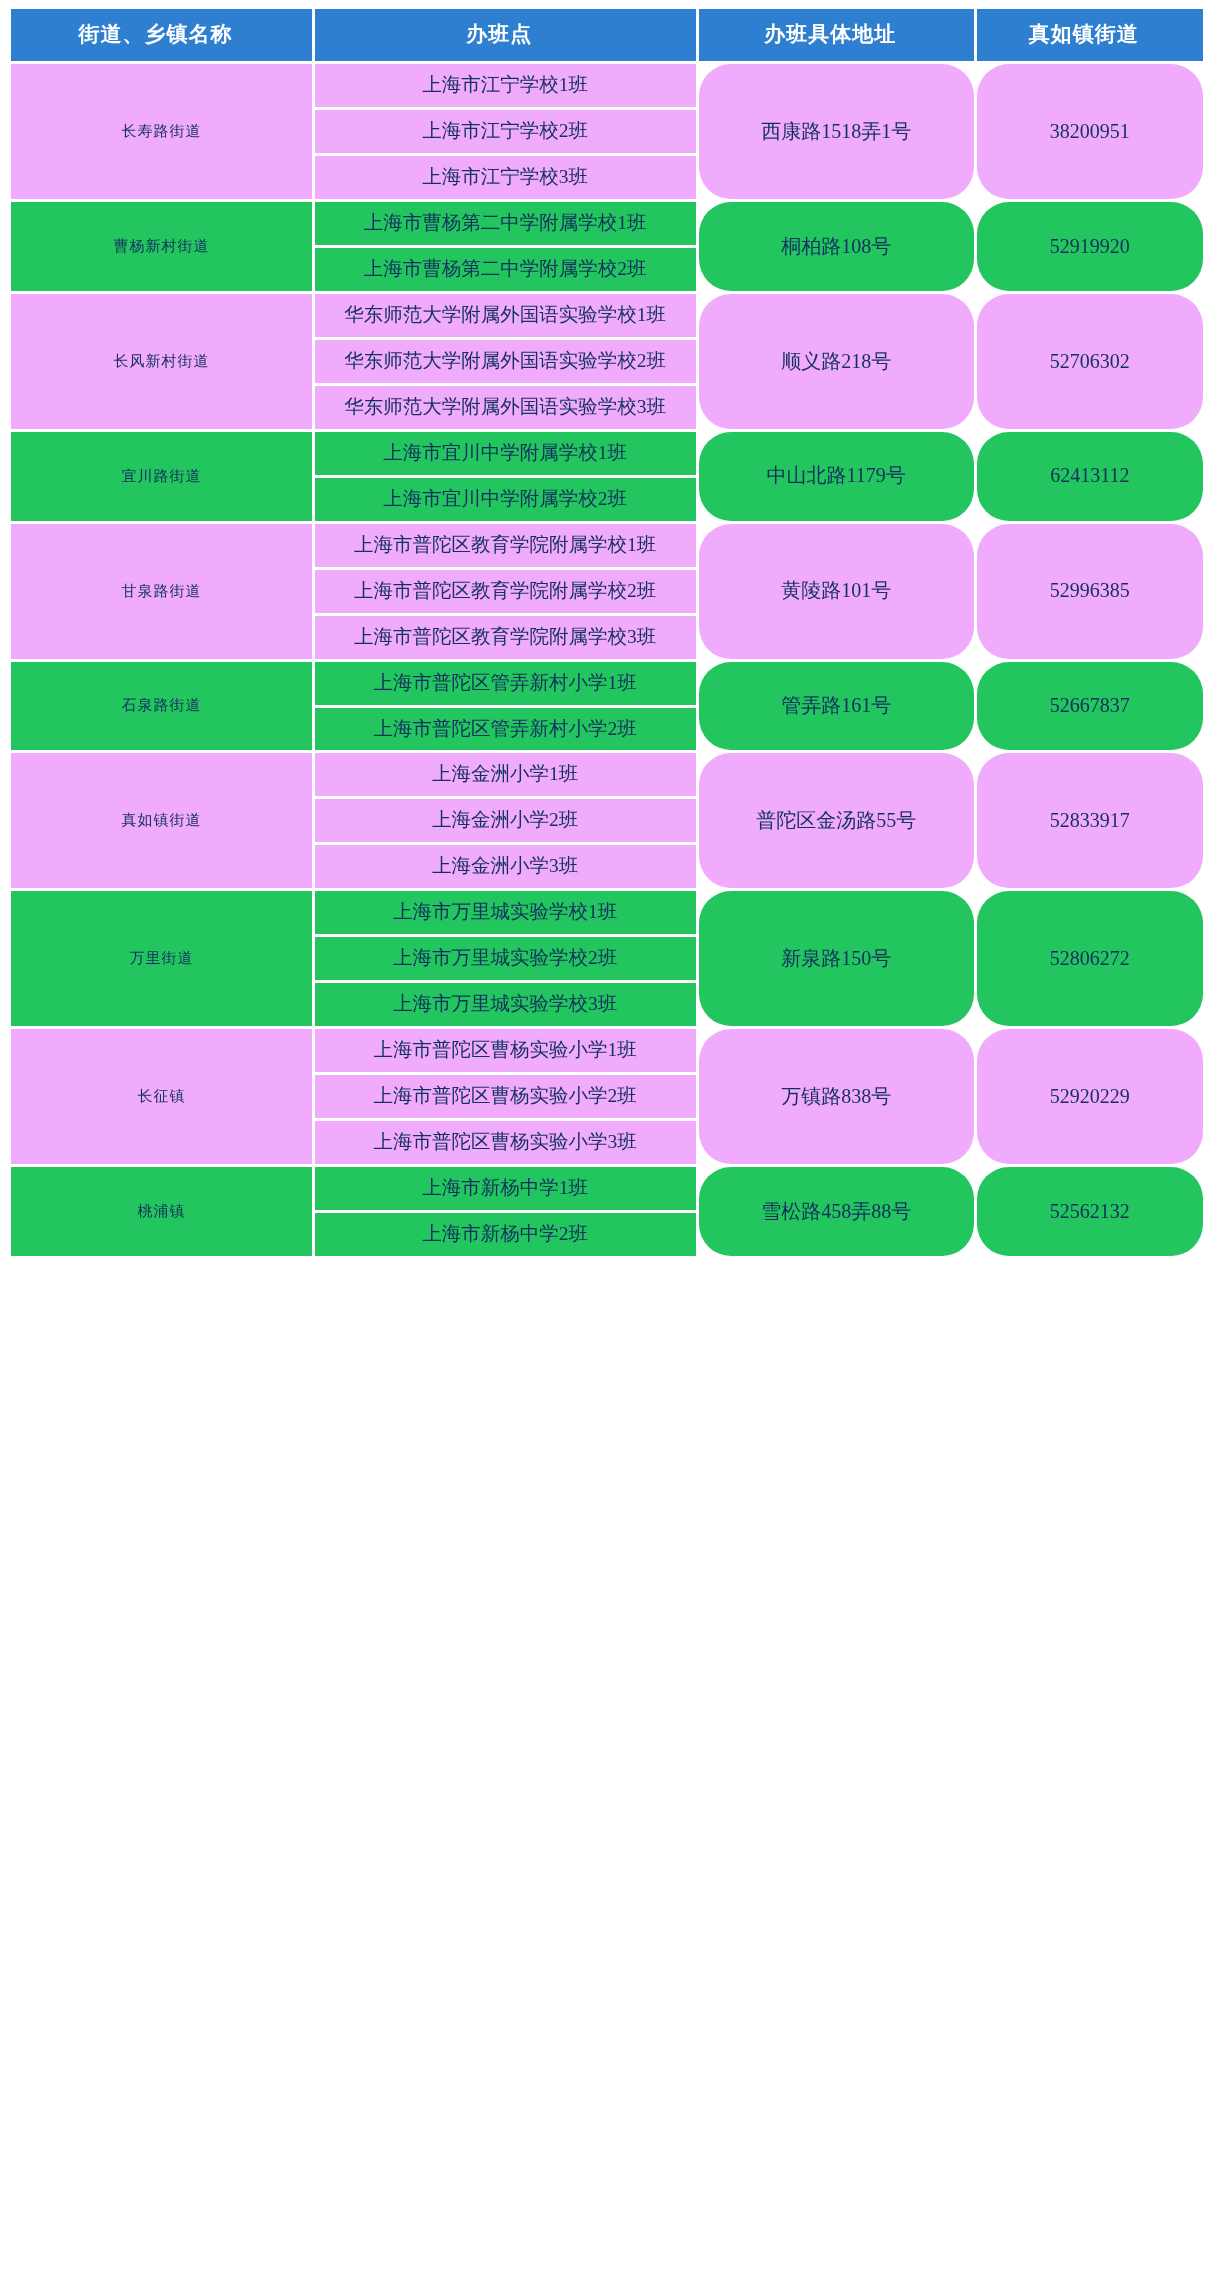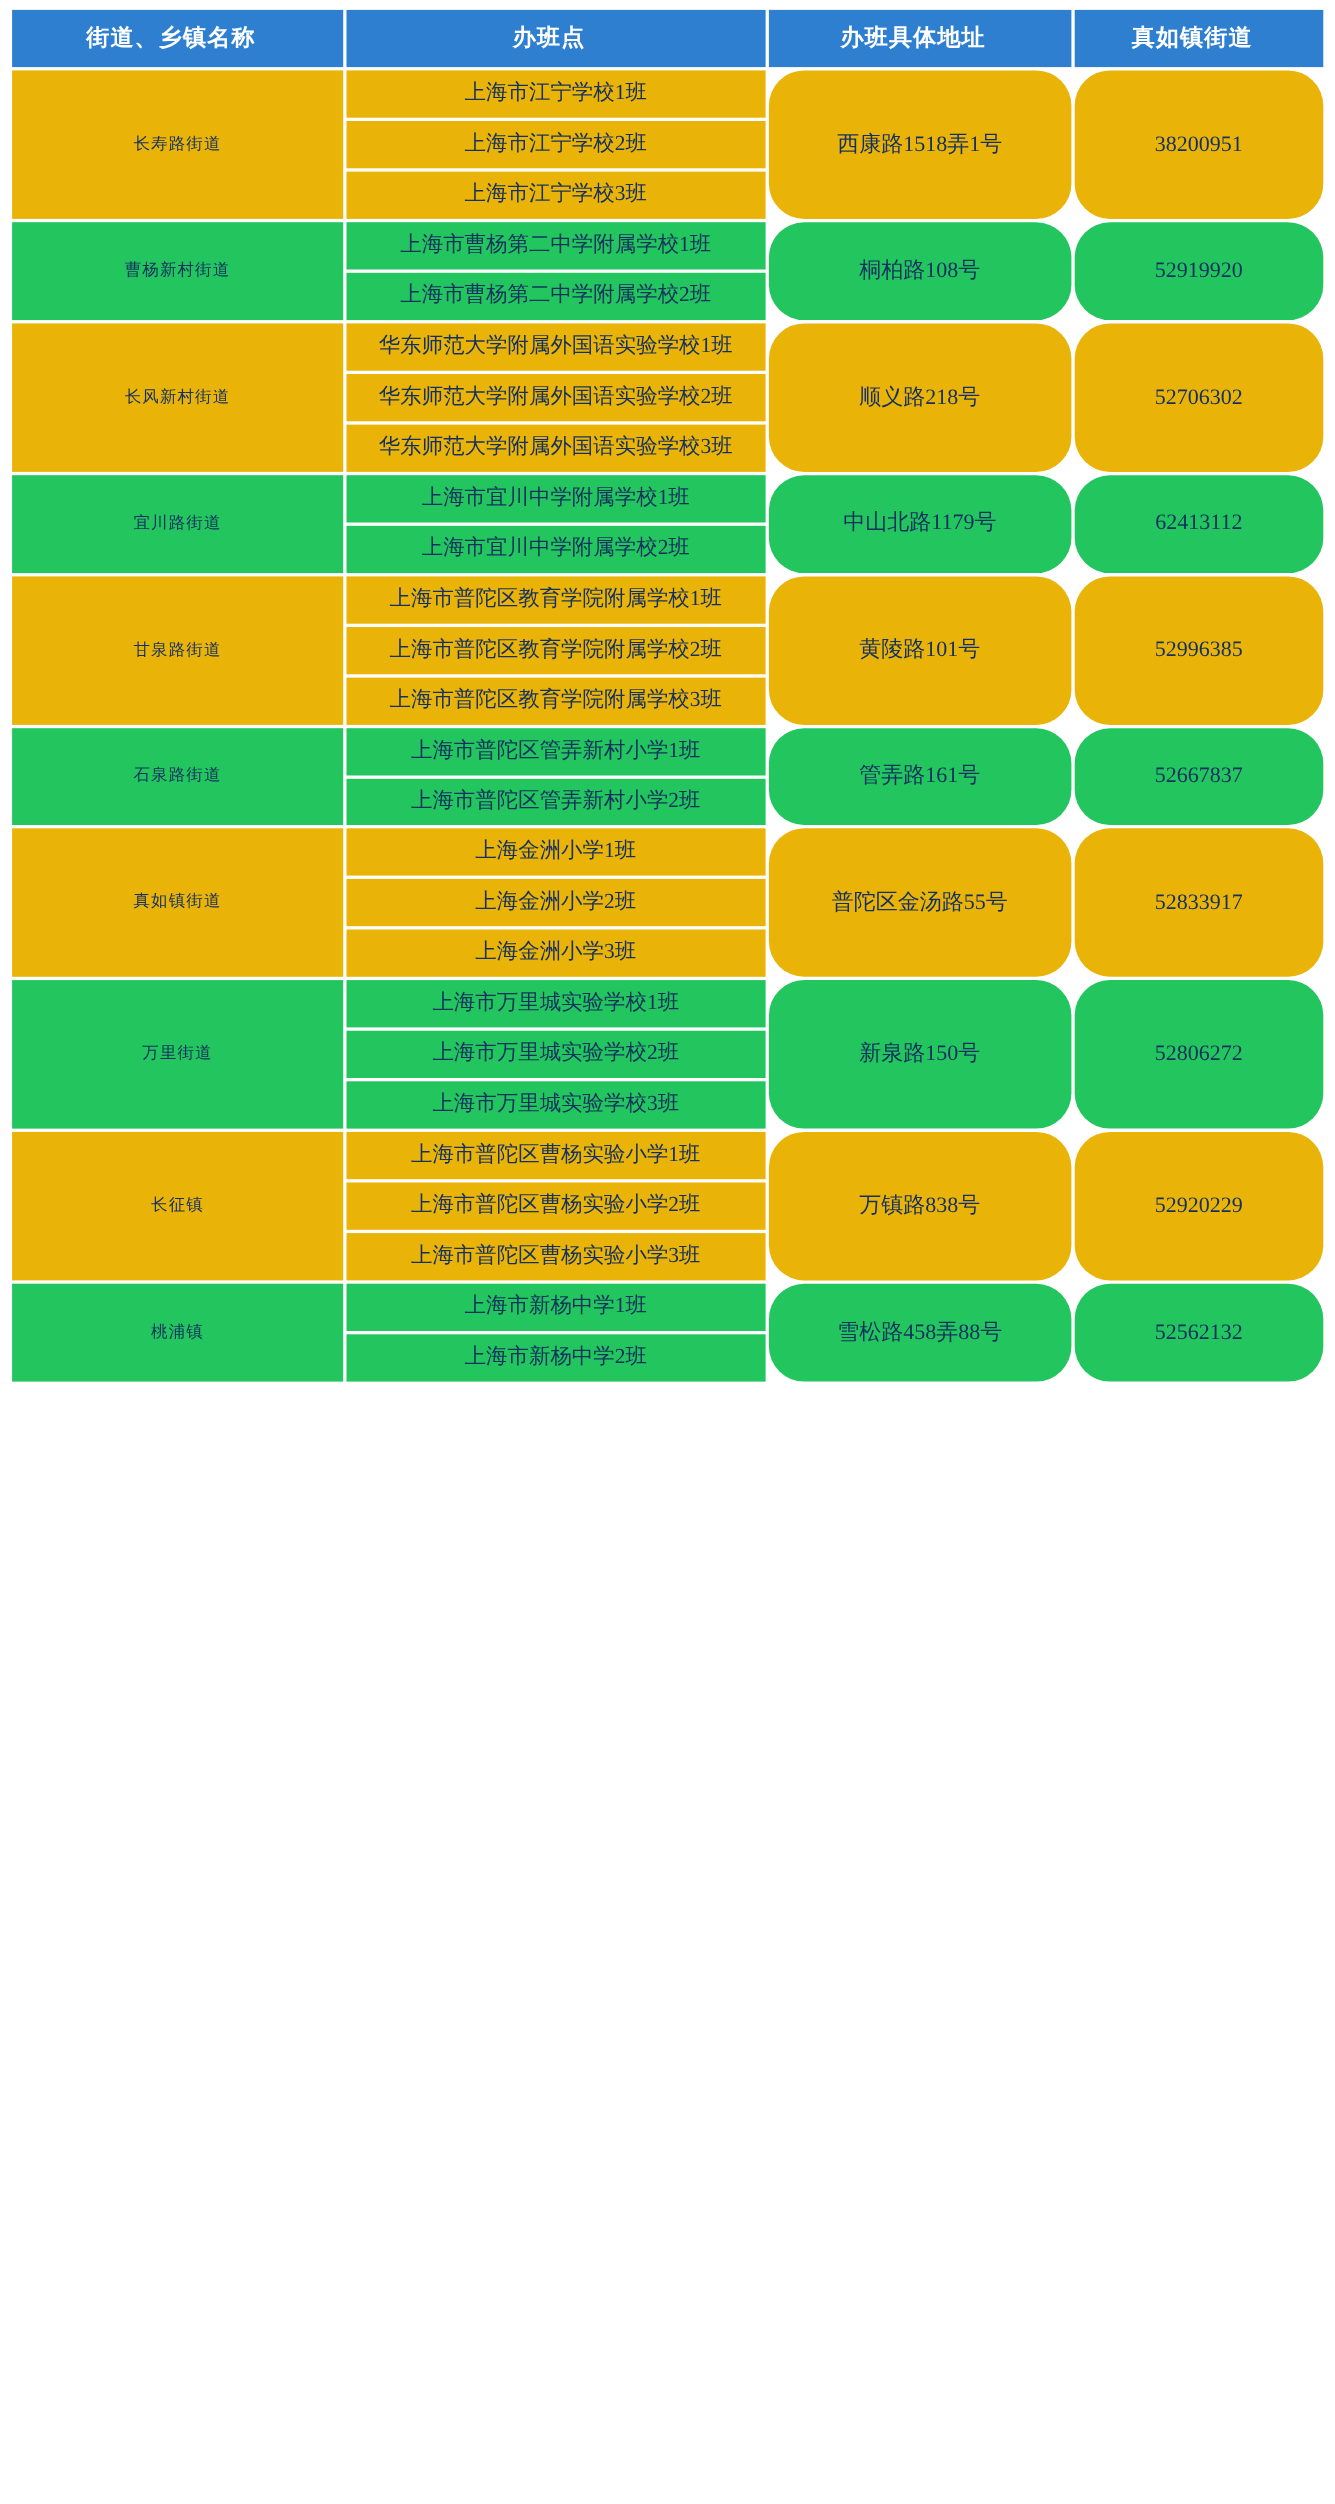--- a/index.html
+++ b/index.html
@@ -42,21 +42,21 @@
   }
   td {
     text-align: center;
     vertical-align: middle;
     font-size: 20px;
     line-height: 1.28;
     padding: 8px 6px;
     border: none;
   }
   
-  td.dark  { background: #eab308; text-align: center; }
+  td.dark  { background: #f0abfc; text-align: center; }
   td.light { background: #22c55e; }
 
   td.street {
     font-size: 15px;
     letter-spacing: 1px;
   }
   td.site {
     font-size: 19.5px;
     padding: 9px 8px;
   }

